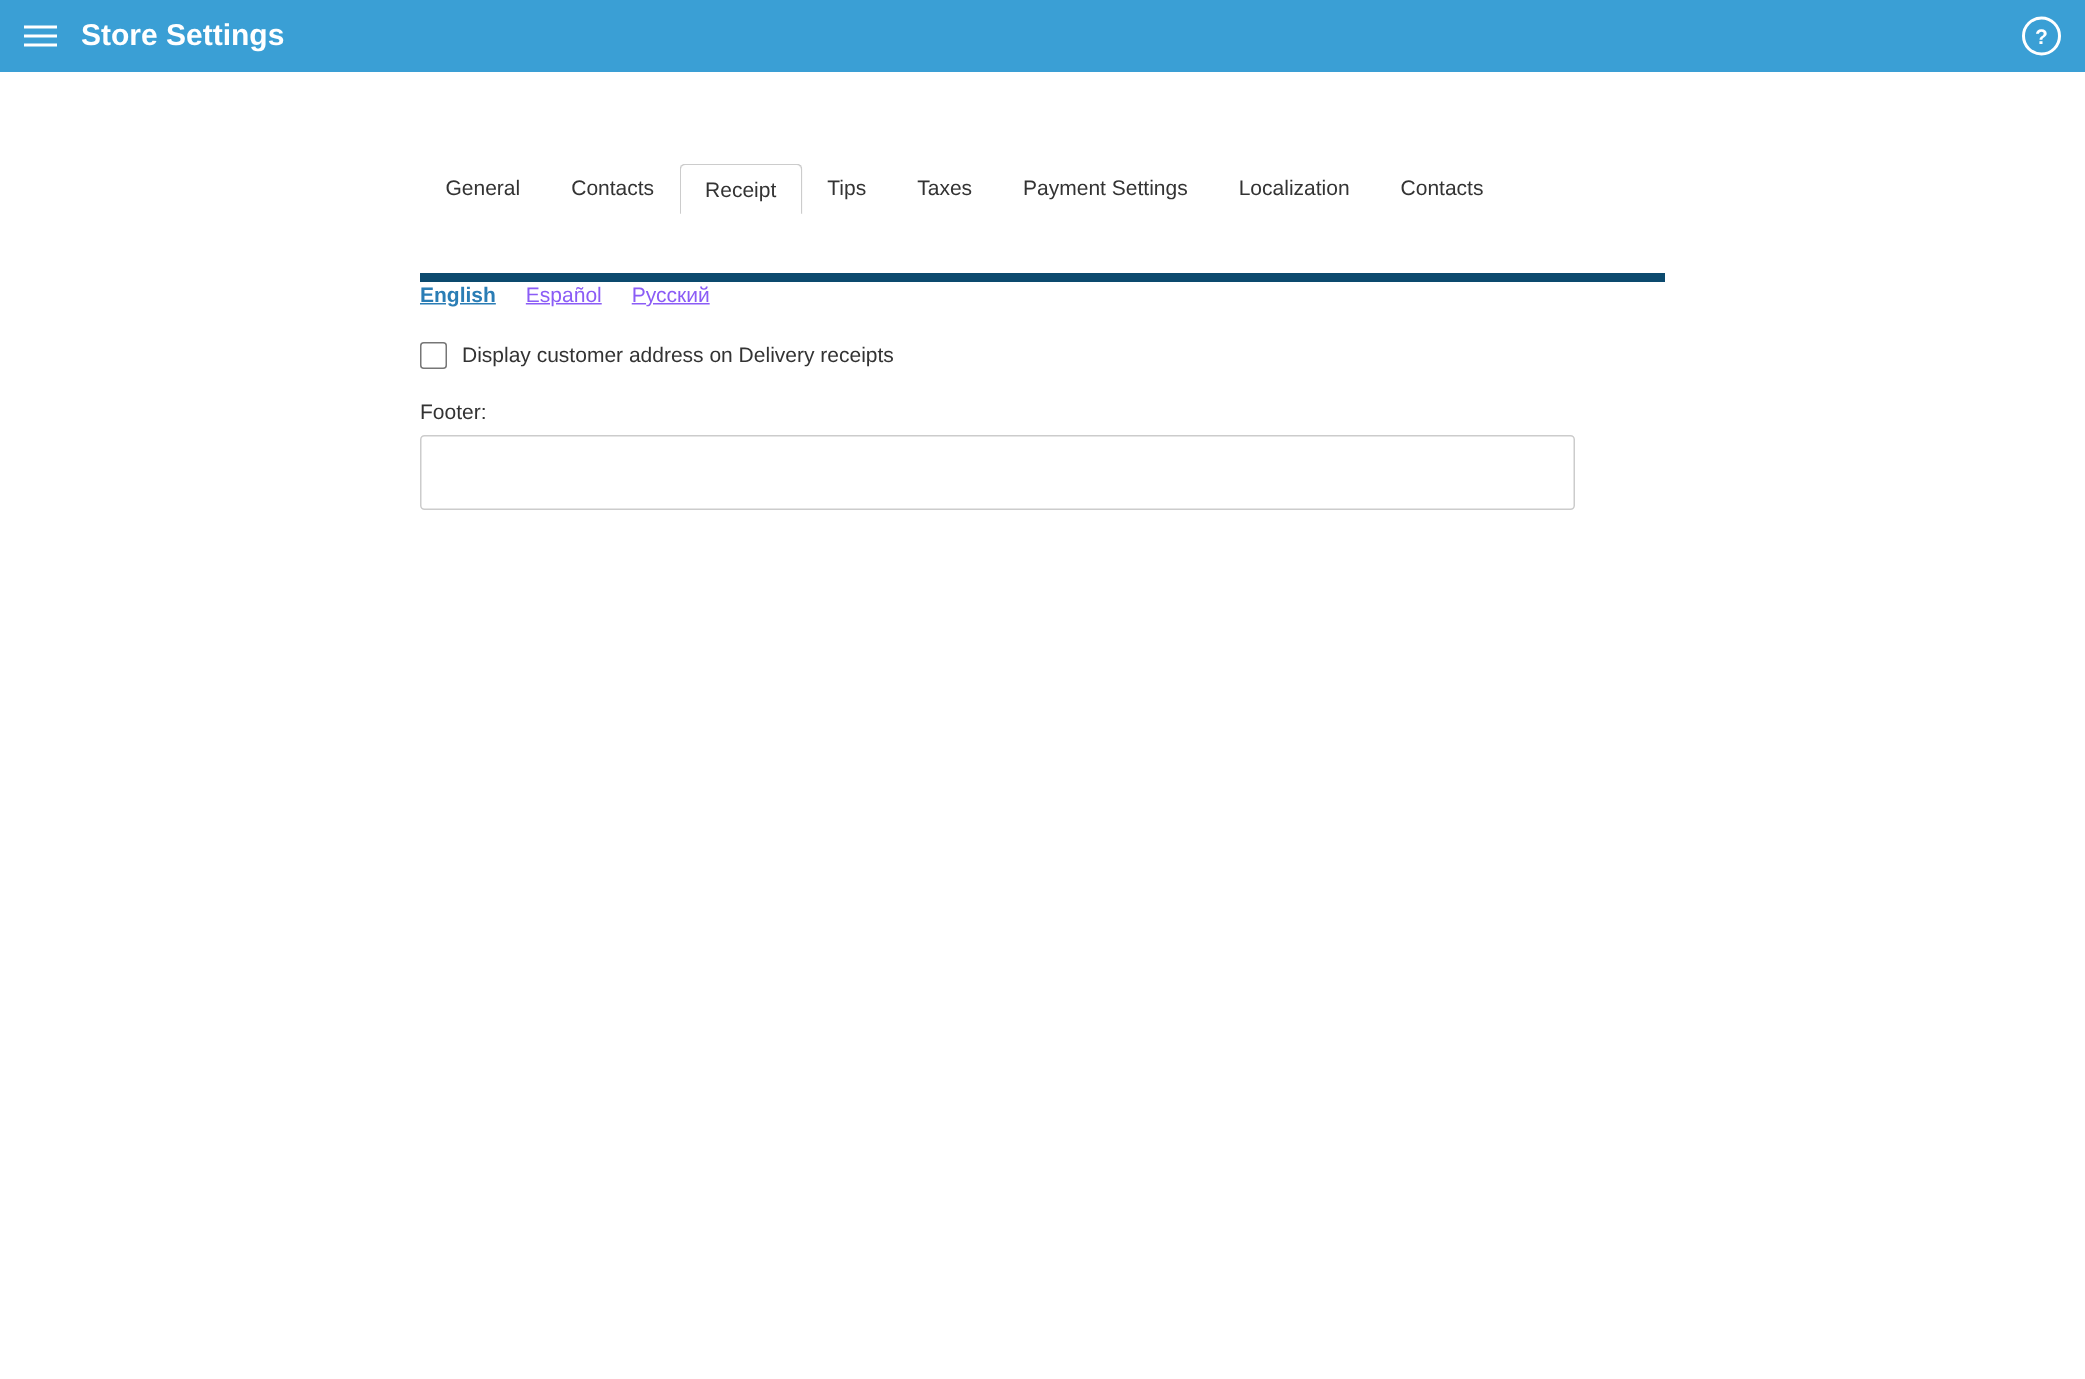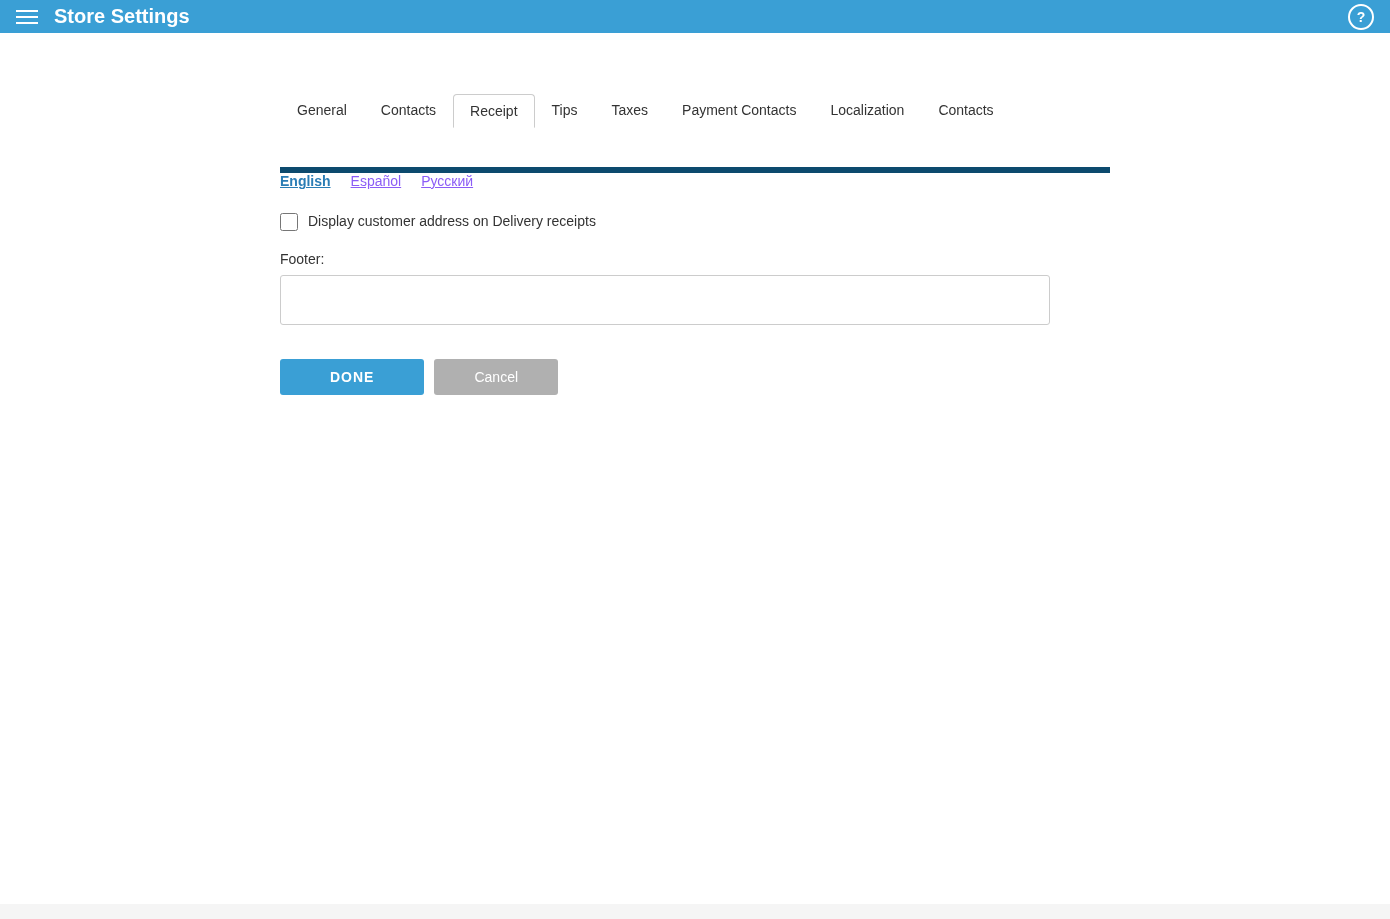--- a/index.html
+++ b/index.html
@@ -11,21 +11,21 @@
     body {
       font-family: Arial, sans-serif;
       background: #f5f5f5;
       width: 1390px;
       min-height: 919px;
     }
 
     
     .header {
       background: #3a9fd5;
-      height: 33px;
+      height: 48px;
       display: flex;
       align-items: center;
       justify-content: space-between;
       padding: 0 16px;
     }
 
     .header-left {
       display: flex;
       align-items: center;
       gap: 16px;
@@ -211,21 +211,21 @@
 
 <div class="main-content">
 
   <div class="tabs-wrapper">
     <div class="tabs">
       <span class="tab-item">General</span>
       <span class="tab-item">Contacts</span>
       <span class="tab-item active">Receipt</span>
       <span class="tab-item">Tips</span>
       <span class="tab-item">Taxes</span>
-      <span class="tab-item">Payment Contacts</span>
+      <span class="tab-item">Payment Settings</span>
       <span class="tab-item">Localization</span>
       <span class="tab-item">Contacts</span>
     </div>
   </div>
 
   <div class="lang-tabs">
     <span class="lang-tab active">English</span>
     <span class="lang-tab">Español</span>
     <span class="lang-tab">Русский</span>
   </div>
@@ -234,18 +234,14 @@
     <input type="checkbox" style="">
     <span class="checkbox-label">Display customer address on Delivery receipts</span>
   </div>
 
 
   <div class="footer-section">
     <div class="footer-label">Footer:</div>
     <textarea class="footer-textarea" style=""></textarea>
   </div>
 
-  <div class="buttons-row">
-    <button class="btn-done">DONE</button>
-    <button class="btn-cancel">Cancel</button>
-  </div>
 
 </div>
 
 </body></html>

